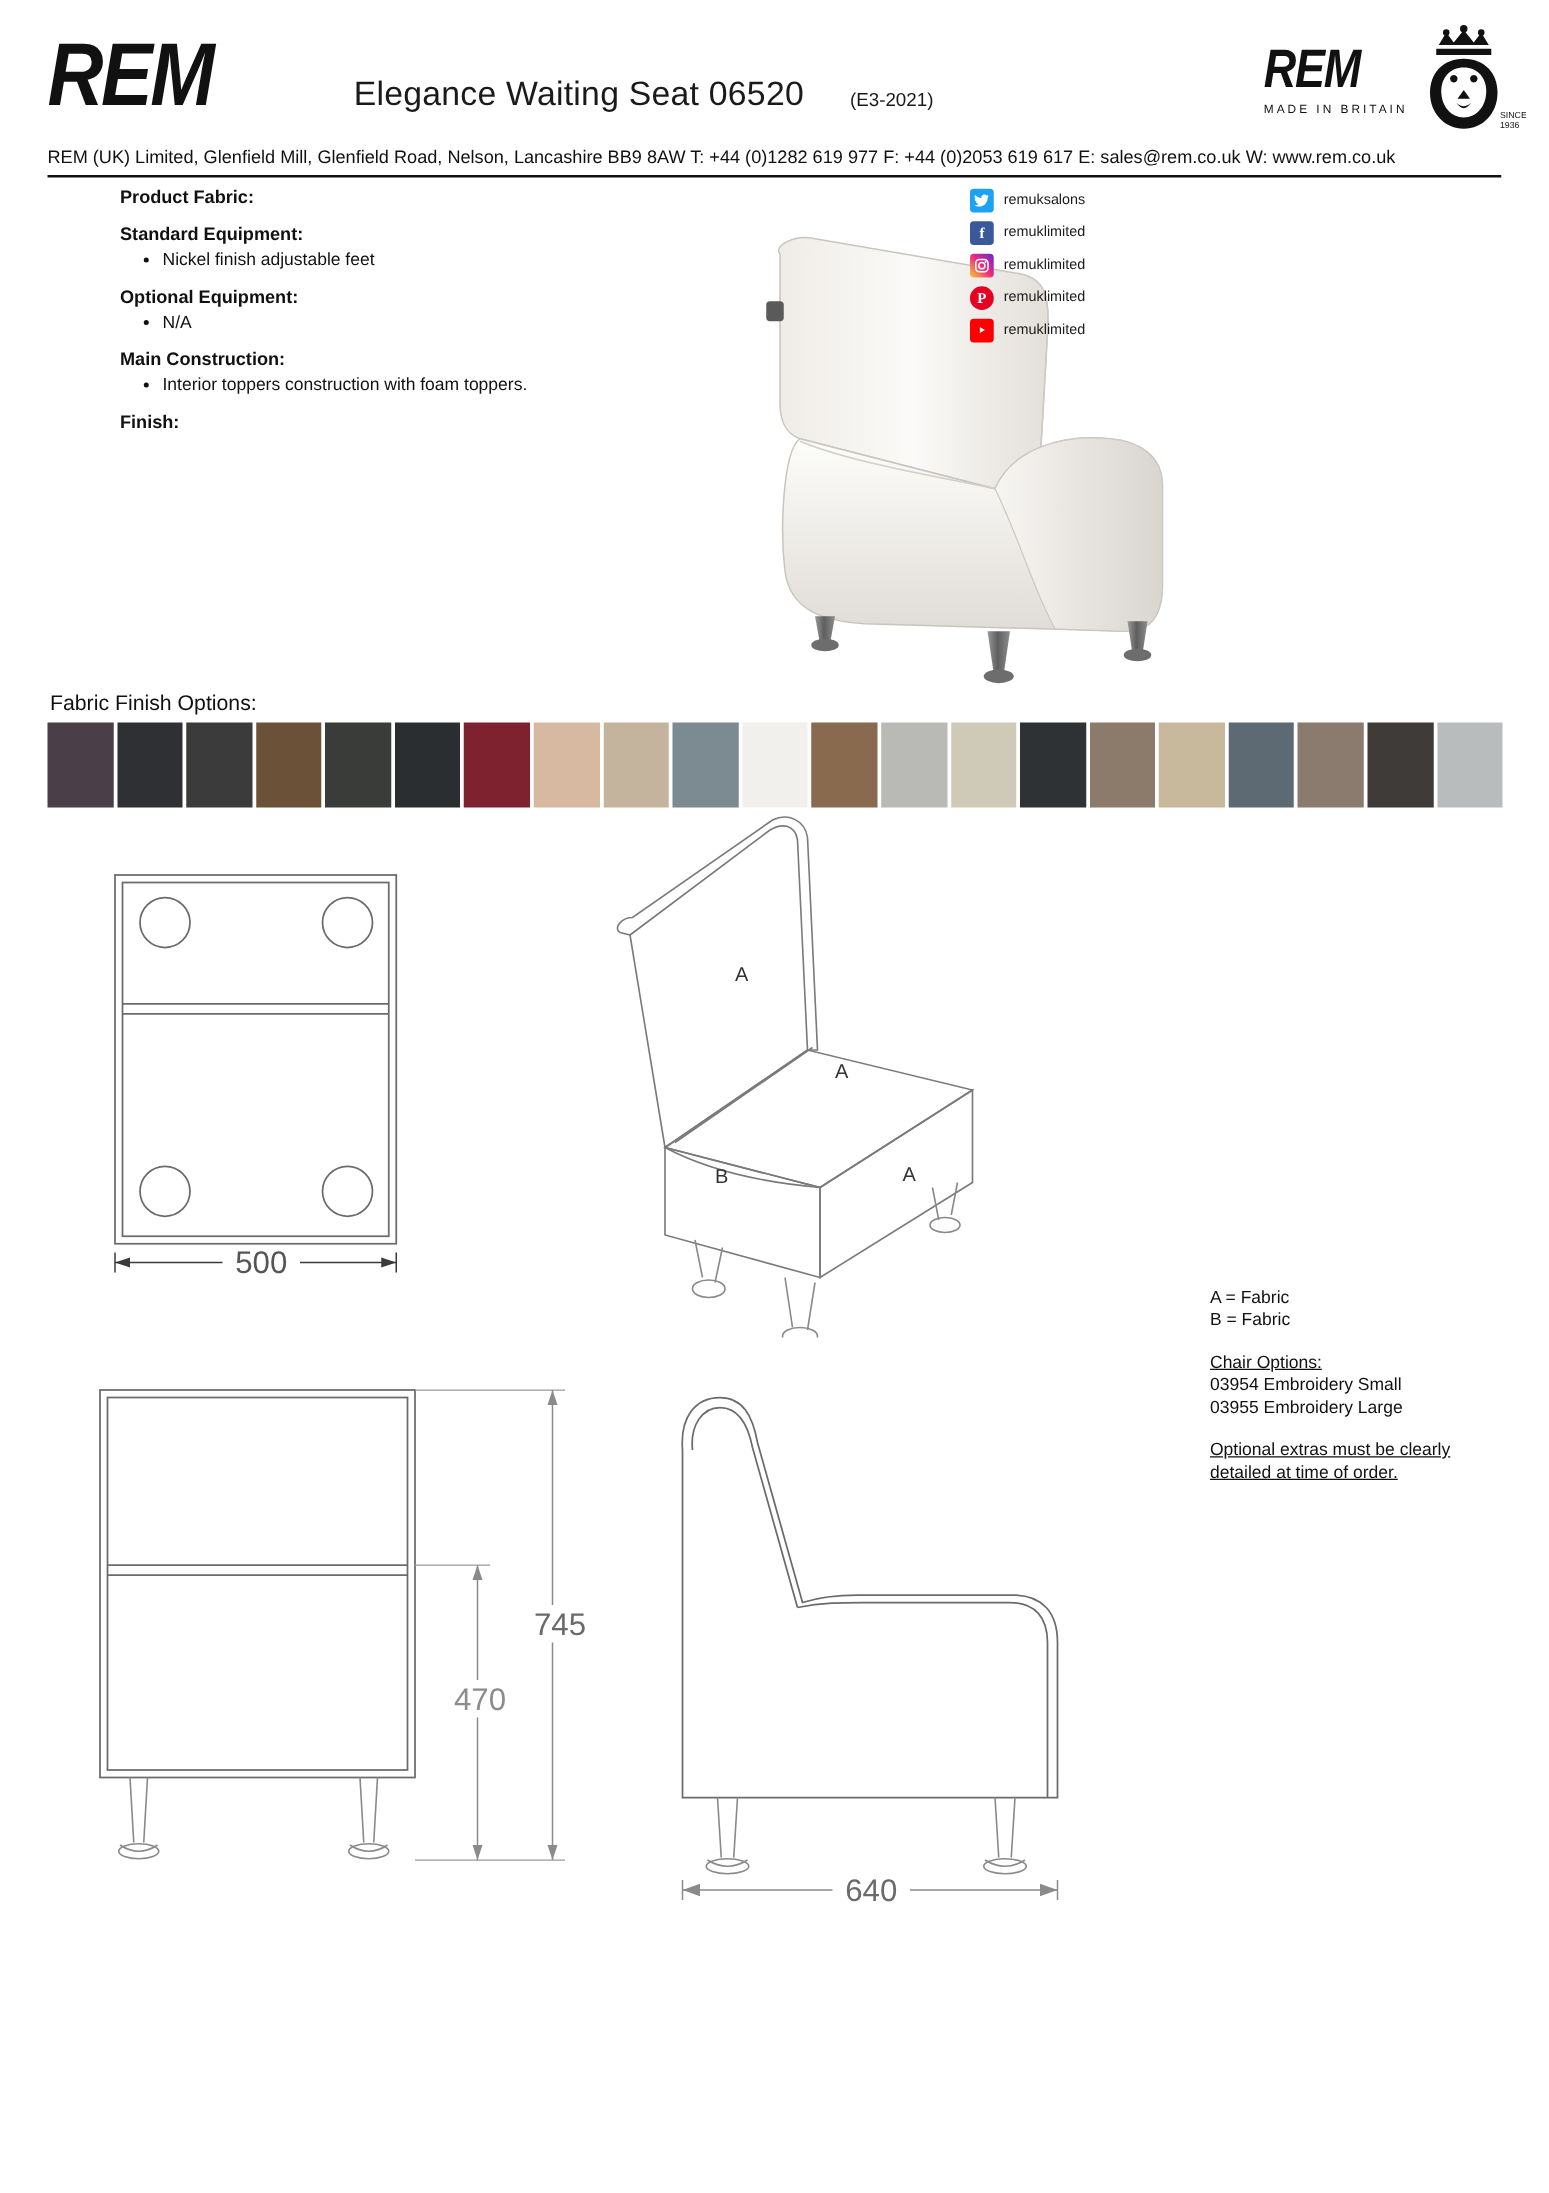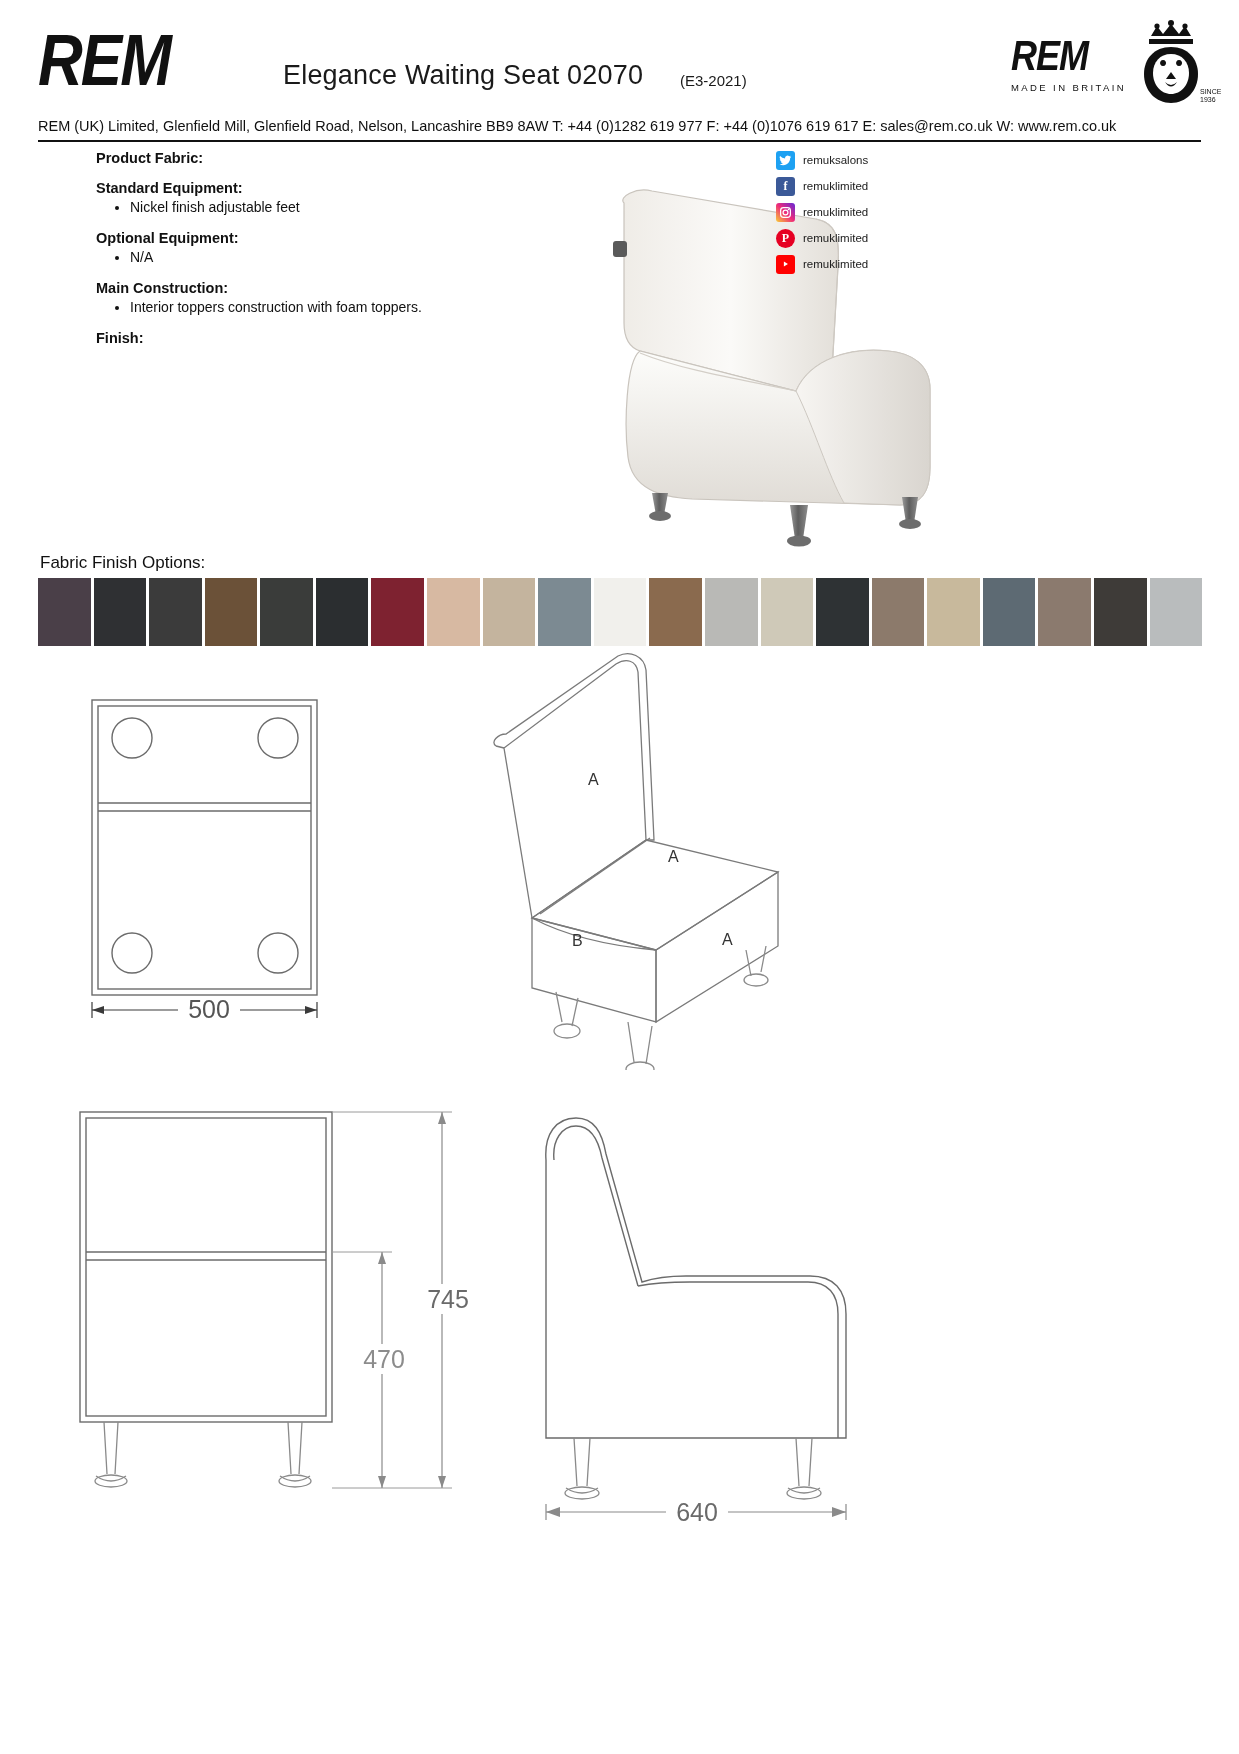--- a/index.html
+++ b/index.html
@@ -86,21 +86,21 @@
   .note-block .gap { height:16px; }
   .note-block .u { text-decoration:underline; }
 </style>
 </head>
 <body>
 
 <div class="page">
 
   <div class="header">
     <div class="rem-wordmark">REM</div>
-    <div class="title">Elegance Waiting Seat 02070</div>
+    <div class="title">Elegance Waiting Seat 06520</div>
     <div class="title-rev">(E3-2021)</div>
 
     <div class="rem-logo-right">
       <div class="rm-word">REM</div>
       <div class="rm-sub">MADE IN BRITAIN</div>
       <svg class="lion" viewBox="0 0 100 86">
         <path d="M30 16 L36 6 L42 14 L50 4 L58 14 L64 6 L70 16 Z" fill="#111"></path>
         <circle cx="36" cy="6" r="2.6" fill="#111"></circle>
           <circle cx="50" cy="3" r="3" fill="#111"></circle>
           <circle cx="64" cy="6" r="2.6" fill="#111"></circle>
@@ -108,21 +108,21 @@
         <path d="M50 27 c-17 0 -27 12 -27 27 c0 17 12 29 27 29 c15 0 27 -12 27 -29 c0 -15 -10 -27 -27 -27 z" fill="#111"></path>
         <path d="M50 34 c-11 0 -18 8 -18 19 c0 12 8 21 18 21 c10 0 18 -9 18 -21 c0 -11 -7 -19 -18 -19 z" fill="#fff"></path>
         <path d="M42 46 a3 3 0 1 1 0.1 0 z M58 46 a3 3 0 1 1 0.1 0 z" fill="#111"></path>
         <path d="M50 52 l-5 7 h10 z" fill="#111"></path>
         <path d="M44 62 q6 6 12 0 q-6 9 -12 0 z" fill="#111"></path>
         <text x="79" y="74" font-size="7" fill="#111" font-family="Liberation Sans, sans-serif">SINCE</text>
         <text x="79" y="82" font-size="7" fill="#111" font-family="Liberation Sans, sans-serif">1936</text>
       </svg>
     </div>
 
-    <div class="addr">REM (UK) Limited, Glenfield Mill, Glenfield Road, Nelson, Lancashire BB9 8AW T: +44 (0)1282 619 977 F: +44 (0)1076 619 617 E: sales@rem.co.uk W: www.rem.co.uk</div>
+    <div class="addr">REM (UK) Limited, Glenfield Mill, Glenfield Road, Nelson, Lancashire BB9 8AW T: +44 (0)1282 619 977 F: +44 (0)2053 619 617 E: sales@rem.co.uk W: www.rem.co.uk</div>
     <div class="rule"></div>
   </div>
 
   <div class="spec">
     <div class="blk">
       <h3>Product Fabric:</h3>
     </div>
     <div class="blk">
       <h3>Standard Equipment:</h3>
       <ul>
@@ -304,20 +304,31 @@
         <path d="M286 300 l5 26 M306 296 l-5 26"></path>
         <ellipse cx="296" cy="330" rx="12" ry="6"></ellipse>
       </g>
       <text x="128" y="135" font-size="16" fill="#333" font-family="Liberation Sans, sans-serif">A</text>
       <text x="208" y="212" font-size="16" fill="#333" font-family="Liberation Sans, sans-serif">A</text>
       <text x="112" y="296" font-size="16" fill="#333" font-family="Liberation Sans, sans-serif">B</text>
       <text x="262" y="295" font-size="16" fill="#333" font-family="Liberation Sans, sans-serif">A</text>
     </svg>
   </div>
 
+  <div class="note-block">
+    <div>A = Fabric</div>
+    <div>B = Fabric</div>
+    <div class="gap"></div>
+    <div class="u">Chair Options:</div>
+    <div>03954 Embroidery Small</div>
+    <div>03955 Embroidery Large</div>
+    <div class="gap"></div>
+    <div class="u">Optional extras must be clearly</div>
+    <div class="u">detailed at time of order.</div>
+  </div>
 
   <div class="drawing" style="left:60px; top:1100px;text-align:center;">
     <svg width="420" height="420" viewBox="0 0 420 420">
       <g fill="none" stroke="#6b6b6b" stroke-width="1.4">
         <rect x="20" y="12" width="252" height="310"></rect>
         <rect x="26" y="18" width="240" height="298"></rect>
         <line x1="26" y1="152" x2="266" y2="152"></line>
         <line x1="26" y1="160" x2="266" y2="160"></line>
       </g>
 

